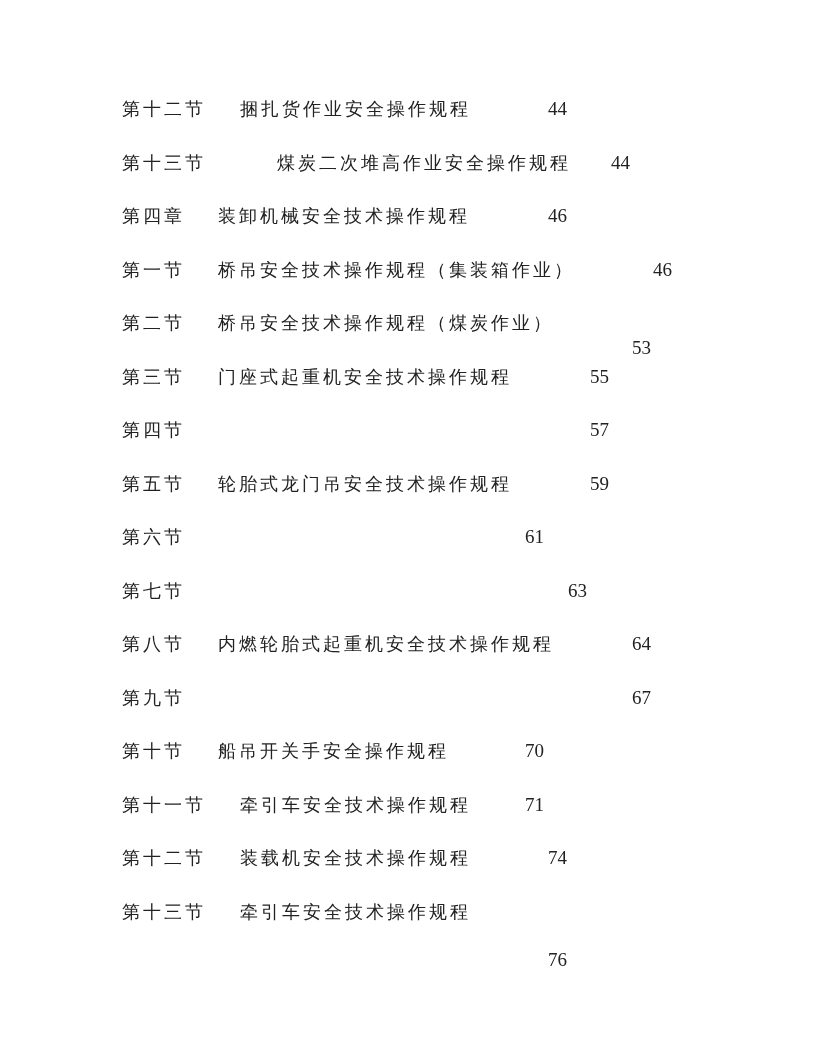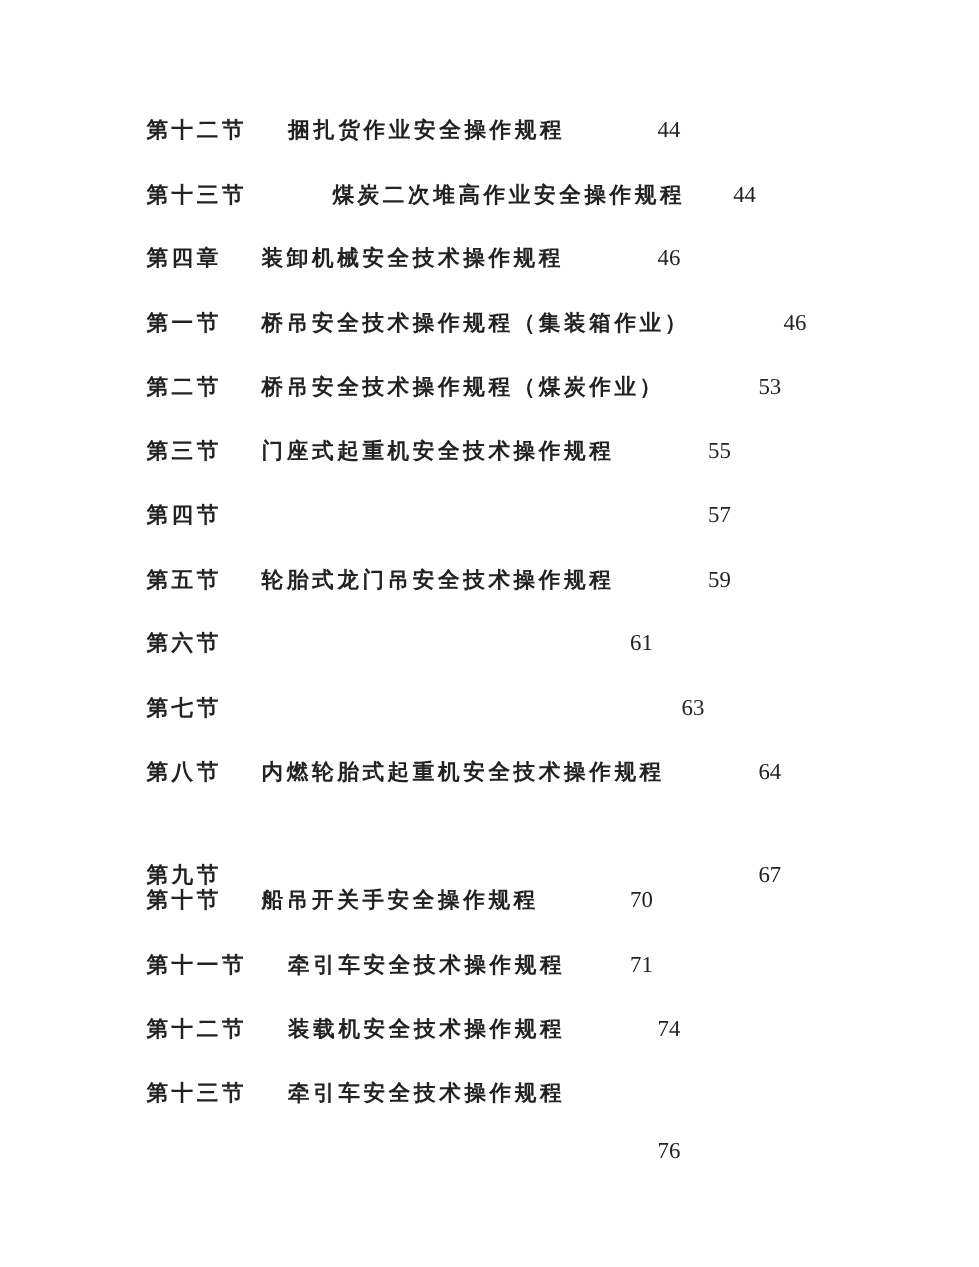--- a/index.html
+++ b/index.html
@@ -1,20 +1,20 @@
 <!DOCTYPE html>
 <html><head>
   <meta charset="utf-8">
   <style>
     html, body { margin: 0; padding: 0; background: #ffffff; }
     body { width: 816px; height: 1056px; position: relative; overflow: hidden;
       font-family: "DejaVu Serif", "Liberation Serif", serif; color: #222222; }
     .toc-line { position: absolute; left: 0; height: 24px; width: 816px; }
     .label, .title, .page { position: absolute; top: 0; font-size: 18px; line-height: 24px; white-space: nowrap; }
-    .label, .title { letter-spacing: 3px; font-weight: bold; }
+    .label, .title { letter-spacing: 3px; font-weight: normal; }
     .page { font-family: "Liberation Serif", "DejaVu Serif", serif; font-size: 19px; }
   </style>
 </head>
 <body>
 
 <div id="toc">
     <div class="toc-line" style="top: 97px;">
     <span class="label" style="left: 122px;">第十二节</span>
     <span class="title" style="left: 240px;">捆扎货作业安全操作规程</span>
     <span class="page" style="left: 548px;">44</span>
@@ -30,21 +30,21 @@
     <span class="page" style="left: 548px;">46</span>
   </div>
     <div class="toc-line" style="top: 258px;">
     <span class="label" style="left: 122px;">第一节</span>
     <span class="title" style="left: 218px;">桥吊安全技术操作规程（集装箱作业）</span>
     <span class="page" style="left: 653px;">46</span>
   </div>
     <div class="toc-line" style="top: 311px;">
     <span class="label" style="left: 122px;">第二节</span>
     <span class="title" style="left: 218px;">桥吊安全技术操作规程（煤炭作业）</span>
-    <span class="page" style="left: 632px;">53</span>
+    <span class="page" style="left: 632px; margin-top: 25px;">53</span>
   </div>
     <div class="toc-line" style="top: 365px;">
     <span class="label" style="left: 122px;">第三节</span>
     <span class="title" style="left: 218px;">门座式起重机安全技术操作规程</span>
     <span class="page" style="left: 590px;">55</span>
   </div>
     <div class="toc-line" style="top: 418px;">
     <span class="label" style="left: 122px;">第四节</span>
     <span class="page" style="left: 590px;">57</span>
   </div>
@@ -59,21 +59,21 @@
   </div>
     <div class="toc-line" style="top: 579px;">
     <span class="label" style="left: 122px;">第七节</span>
     <span class="page" style="left: 568px;">63</span>
   </div>
     <div class="toc-line" style="top: 632px;">
     <span class="label" style="left: 122px;">第八节</span>
     <span class="title" style="left: 218px;">内燃轮胎式起重机安全技术操作规程</span>
     <span class="page" style="left: 632px;">64</span>
   </div>
-    <div class="toc-line" style="top: 718px;">
+    <div class="toc-line" style="top: 686px;">
     <span class="label" style="left: 122px;">第九节</span>
     <span class="page" style="left: 632px;">67</span>
   </div>
     <div class="toc-line" style="top: 739px;">
     <span class="label" style="left: 122px;">第十节</span>
     <span class="title" style="left: 218px;">船吊开关手安全操作规程</span>
     <span class="page" style="left: 525px;">70</span>
   </div>
     <div class="toc-line" style="top: 793px;">
     <span class="label" style="left: 122px;">第十一节</span>

